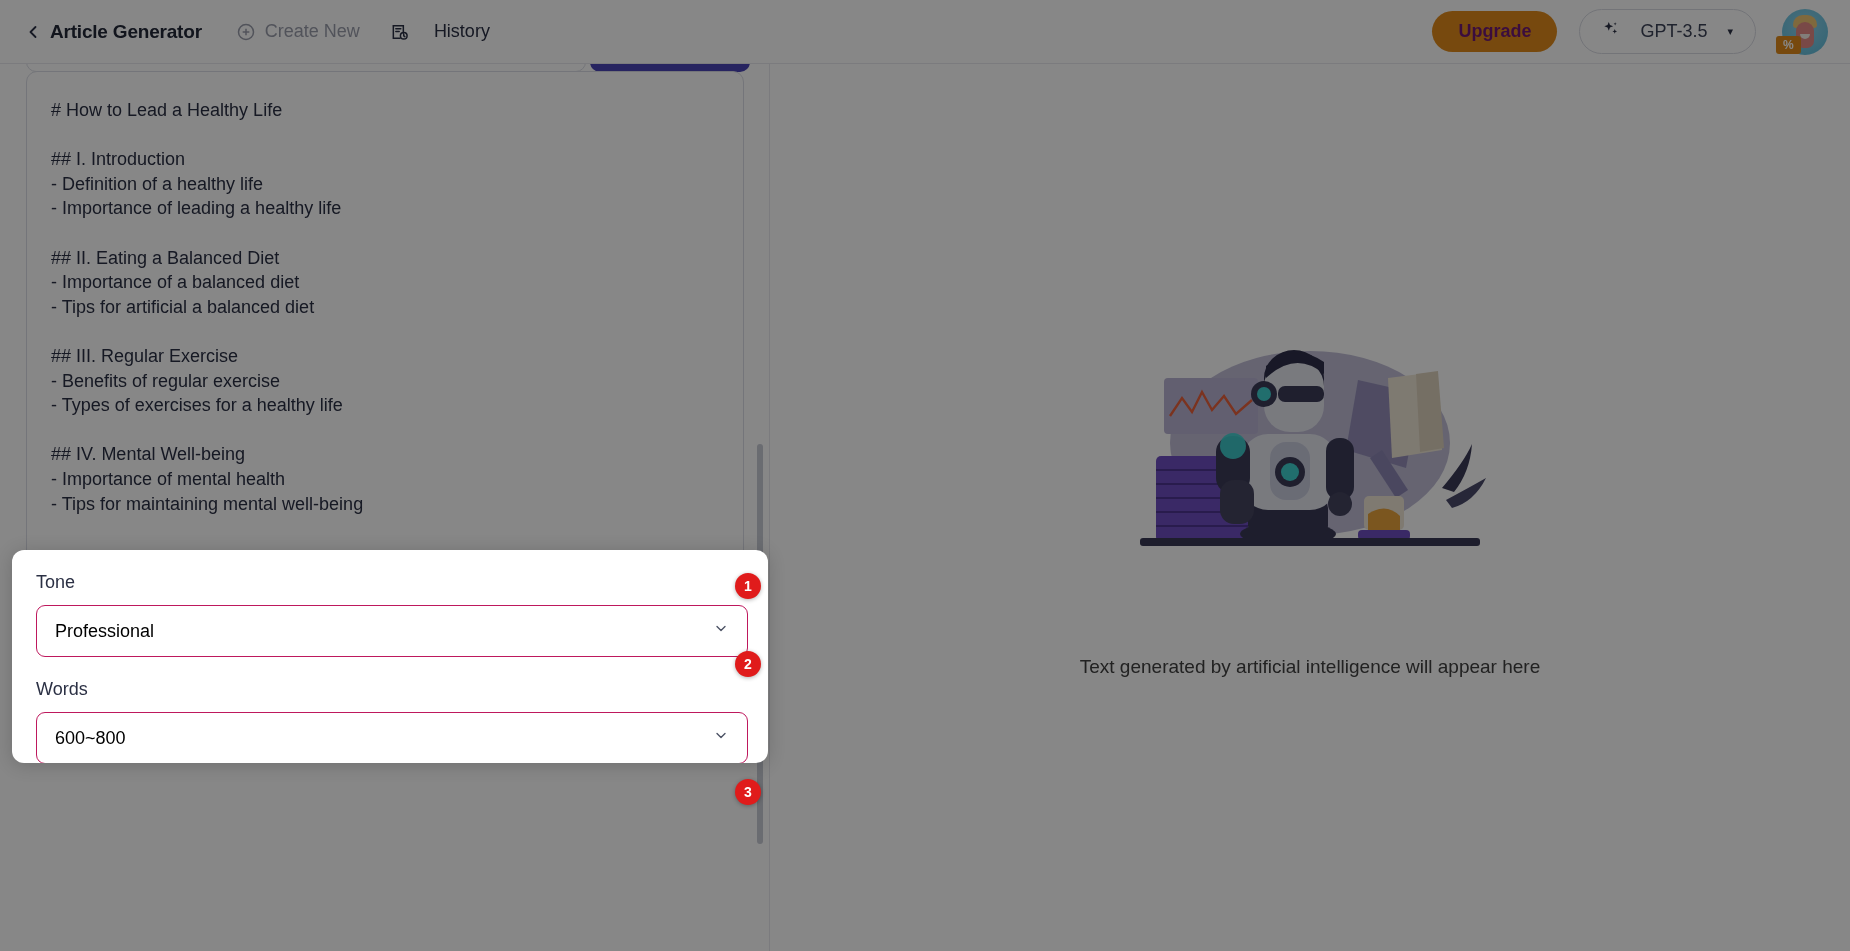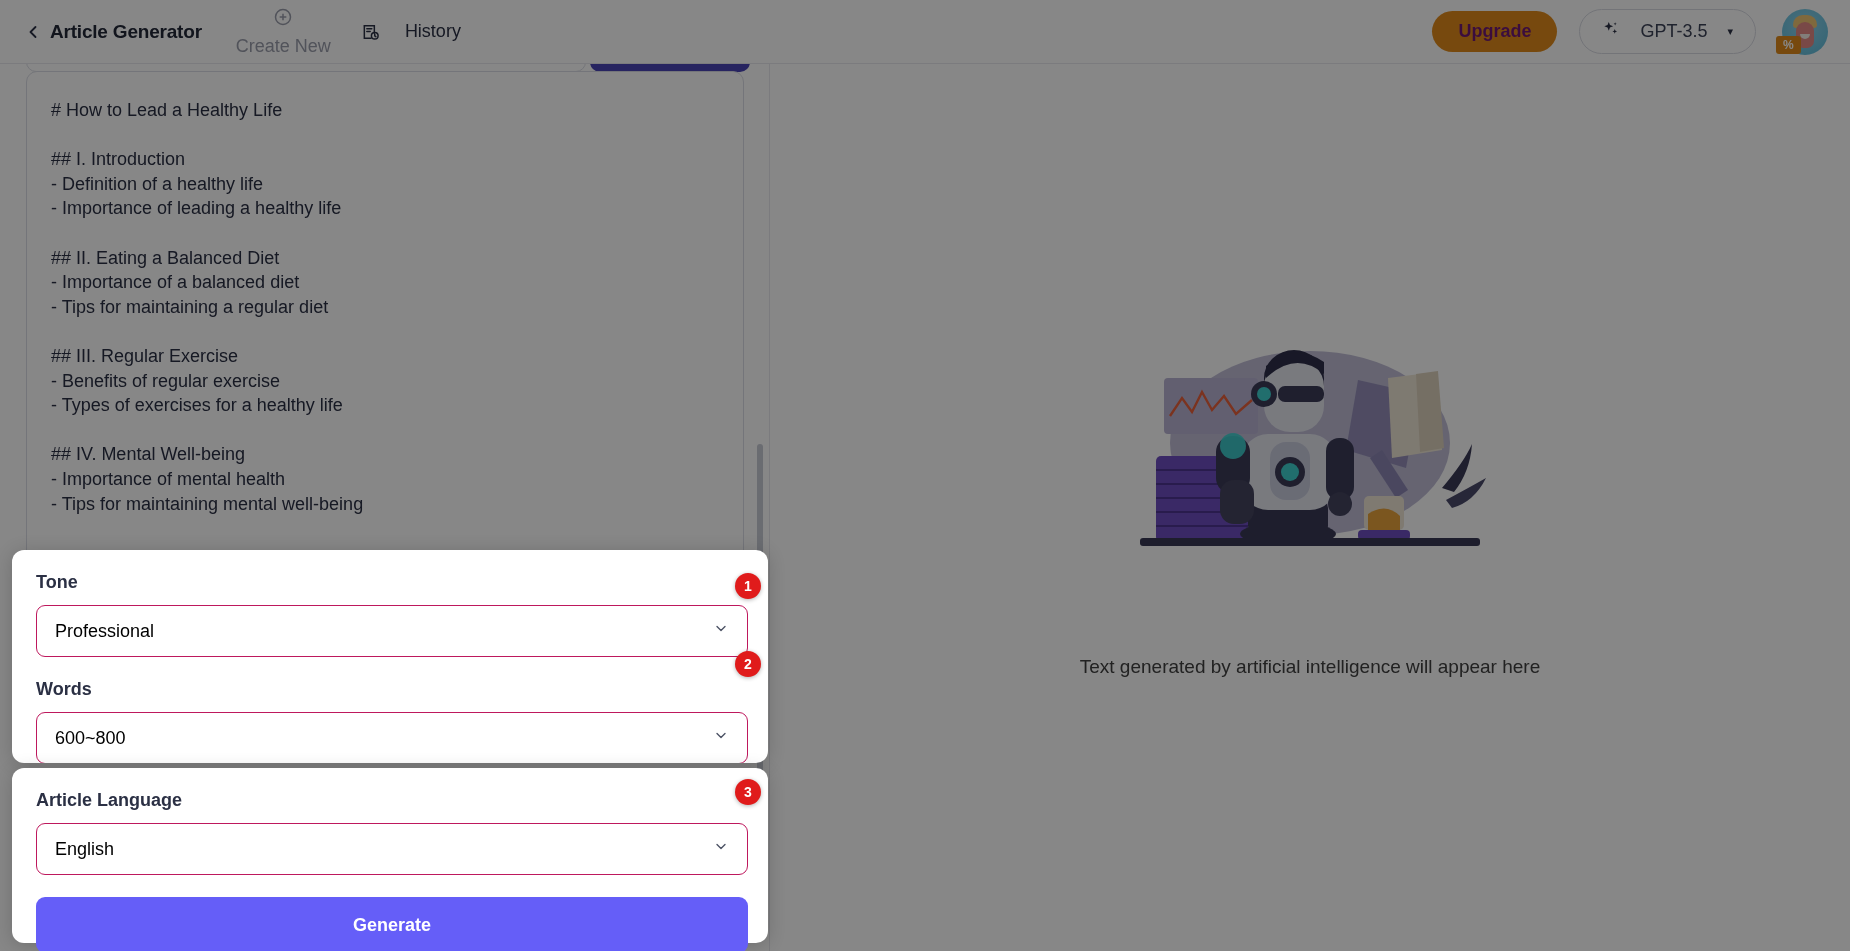--- a/index.html
+++ b/index.html
@@ -22,21 +22,21 @@
     color: #2b3044; margin-right: 6px; cursor: pointer;
   }
   .app-title {
     font-size: 19px; font-weight: bold; color: #222838; letter-spacing: -0.2px;
     margin-right: 34px; white-space: nowrap;
   }
   .hnav {
     display: flex; align-items: center; gap: 9px; margin-right: 30px;
     font-size: 18px; white-space: nowrap; cursor: pointer;
   }
-  .hnav.muted { color: #9a9dab; flex-direction: column; }
+  .hnav.muted { color: #9a9dab; }
   .hnav.active { color: #2b3044; gap: 24px; }
   .hnav .ic { display: flex; align-items: center; justify-content: center; }
   .spacer { flex: 1; }
   .upgrade-btn {
     background: #e08b1c; color: #701a75; font-size: 18px; font-weight: bold;
     border-radius: 999px; padding: 10px 26px; cursor: pointer; white-space: nowrap;
   }
   .model-pill {
     margin-left: 22px; border: 1px solid #d9dbe3; border-radius: 999px;
     padding: 10px 22px; display: flex; align-items: center; gap: 20px;
@@ -117,21 +117,21 @@
     position: absolute; inset: 0; background: rgba(0,0,0,0.47); z-index: 40;
   }
   .sheet {
     position: absolute; z-index: 50; left: 12px; width: 756px;
     background: #fff; border-radius: 12px;
     box-shadow: 0 2px 18px rgba(0,0,0,0.18);
   }
   .sheet-top { top: 550px; height: 213px; padding: 22px 24px 0 24px; overflow: hidden; }
   .sheet-bottom { top: 768px; height: 175px; padding: 22px 24px 0 24px; }
 
-  .field-label { font-size: 18px; color: #2b3044; margin-bottom: 12px; font-weight: bold; }
+  .field-label { font-size: 18px; color: #2b3044; margin-bottom: 12px; }
   .select-box {
     position: relative; width: 712px; height: 52px;
     border: 1px solid #be185d; border-radius: 9px; background: #fff;
     display: flex; align-items: center; padding: 0 18px;
     font-size: 18px; color: #000000; cursor: pointer; margin-bottom: 22px;
   }
   .select-box .chev {
     position: absolute; right: 18px; top: 50%; transform: translateY(-50%);
     color: #4b5163;
   }
@@ -224,21 +224,21 @@
       <div class="ta-card">
         <div>
           <div class="md-line"># How to Lead a Healthy Life</div>
           <div class="md-line blank"></div>
           <div class="md-line">## I. Introduction</div>
           <div class="md-line">- Definition of a healthy life</div>
           <div class="md-line">- Importance of leading a healthy life</div>
           <div class="md-line blank"></div>
           <div class="md-line">## II. Eating a Balanced Diet</div>
           <div class="md-line">- Importance of a balanced diet</div>
-          <div class="md-line">- Tips for maintaining a regular diet</div>
+          <div class="md-line">- Tips for artificial a balanced diet</div>
           <div class="md-line blank"></div>
           <div class="md-line">## III. Regular Exercise</div>
           <div class="md-line">- Benefits of regular exercise</div>
           <div class="md-line">- Types of exercises for a healthy life</div>
           <div class="md-line blank"></div>
           <div class="md-line">## IV. Mental Well-being</div>
           <div class="md-line">- Importance of mental health</div>
           <div class="md-line">- Tips for maintaining mental well-being</div>
         </div>
 
@@ -323,30 +323,18 @@
     <div class="select-box">
       <span>600~800</span>
       <span class="chev">
         <svg width="16" height="16" viewBox="0 0 24 24" fill="none" stroke="currentColor" stroke-width="2" stroke-linecap="round" stroke-linejoin="round">
             <polyline points="6 9 12 15 18 9"></polyline>
           </svg>
       </span>
     </div>
   </div>
 
-  <div class="sheet sheet-bottom">
-    <div class="field-label">Article Language</div>
-    <div class="select-box">
-      <span>English</span>
-      <span class="chev">
-        <svg width="16" height="16" viewBox="0 0 24 24" fill="none" stroke="currentColor" stroke-width="2" stroke-linecap="round" stroke-linejoin="round">
-            <polyline points="6 9 12 15 18 9"></polyline>
-          </svg>
-      </span>
-    </div>
-    <button class="gen-btn">Generate</button>
-  </div>
 
   <div class="badge b1">1</div>
   <div class="badge b2">2</div>
   <div class="badge b3">3</div>
 
 </div>
 
 </body></html>

